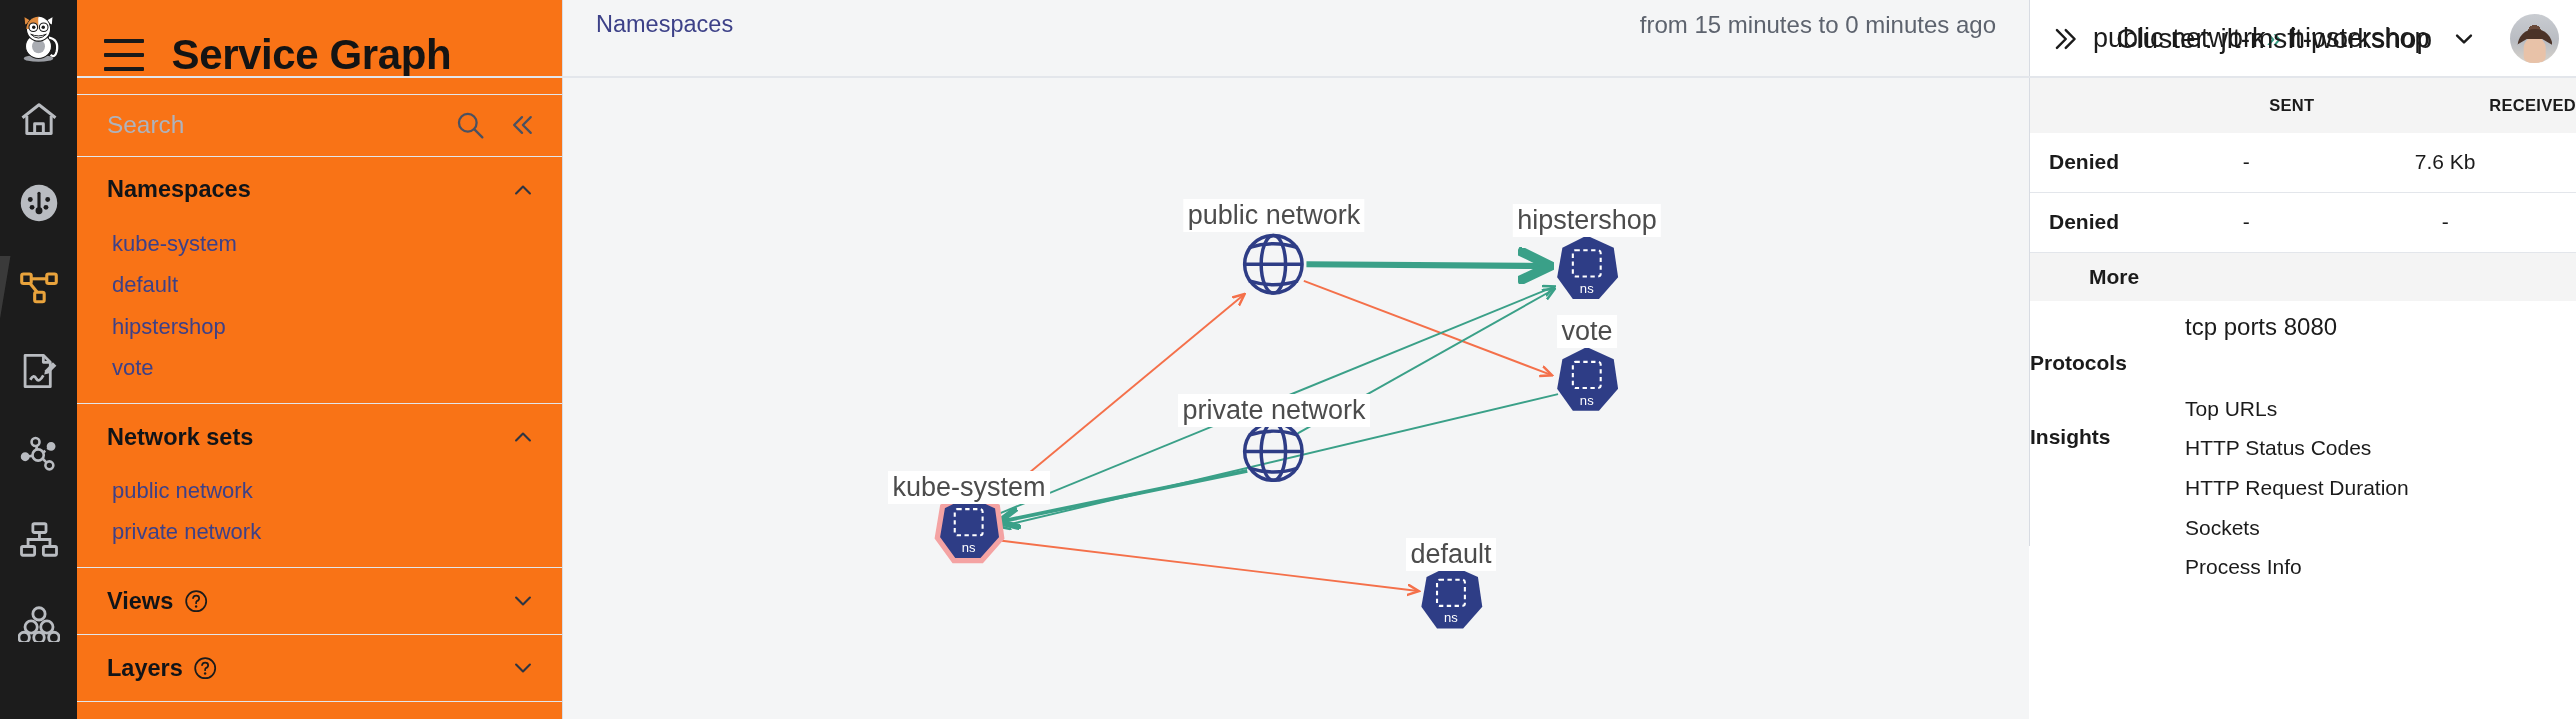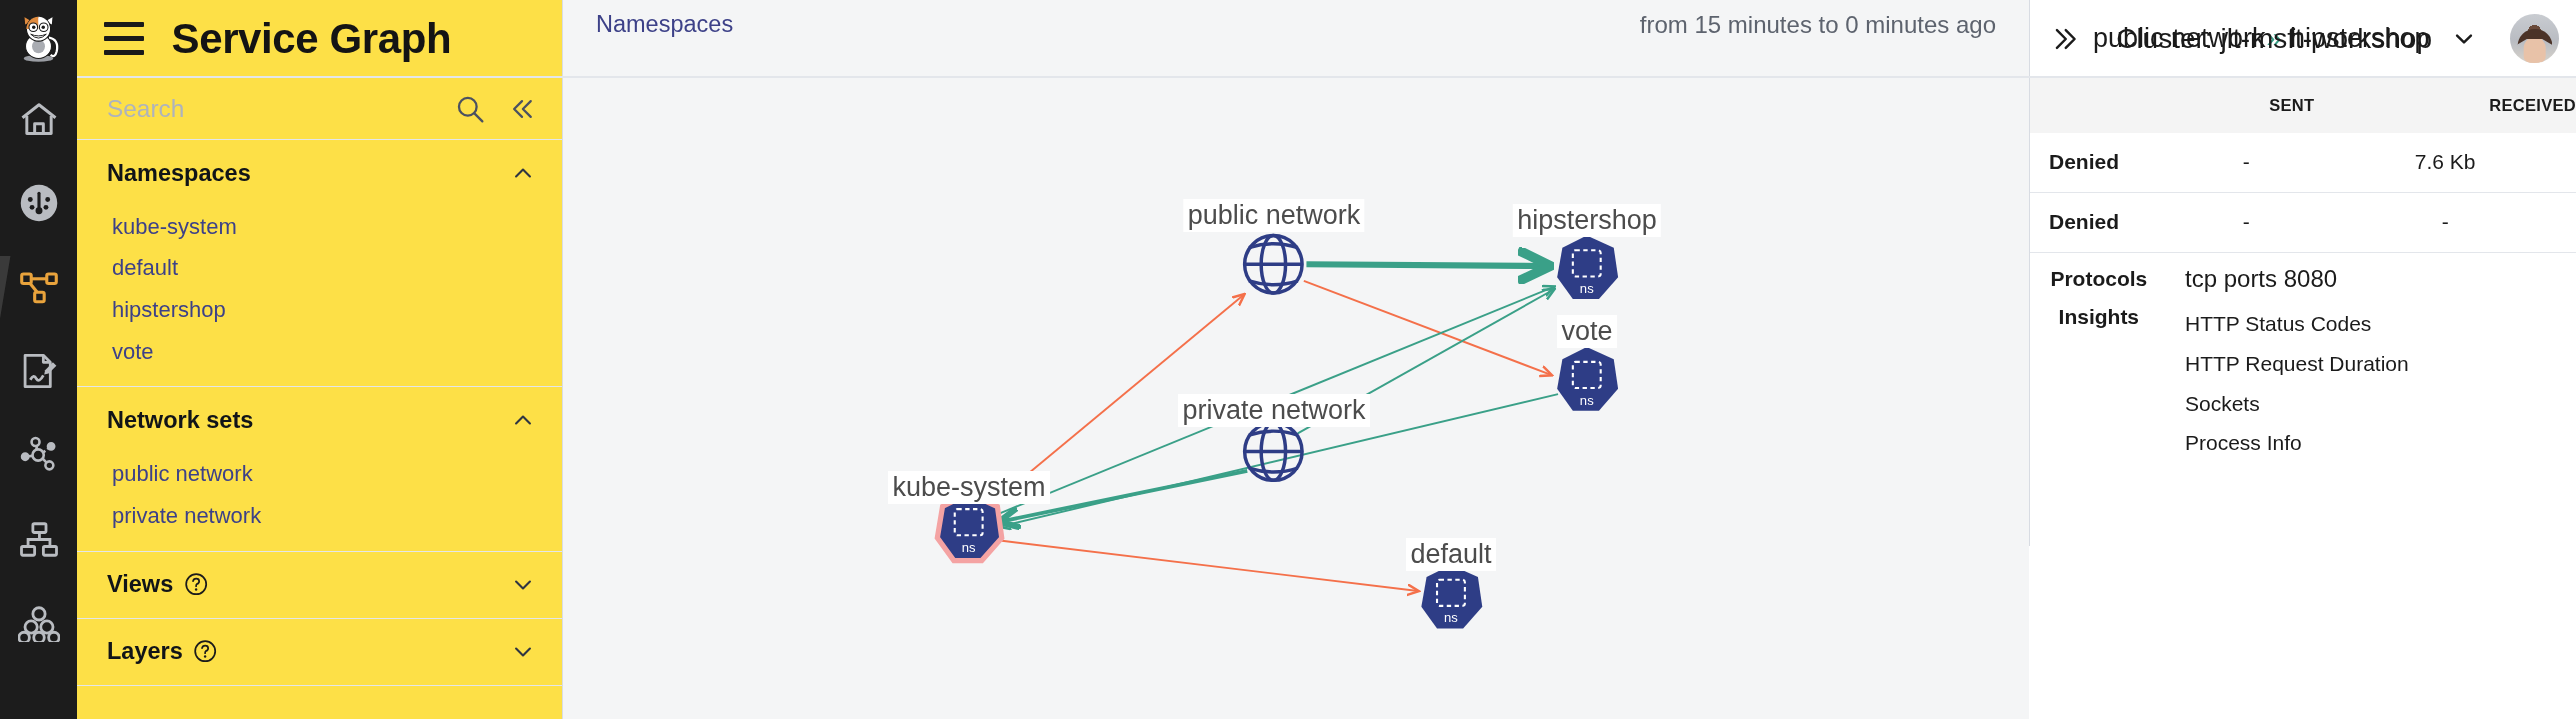--- a/index.html
+++ b/index.html
@@ -27,23 +27,23 @@
   .rail-item.active::before {
     content: ""; position: absolute; left: 0; top: 10.5px;
     width: 10.5px; height: 63px; background: #3a3a3a;
     clip-path: polygon(0 0, 100% 0, 0 100%);
   }
   .rail-item svg { display: block; }
 
   
   .sidebar {
     width: 486px; flex: 0 0 486px; height: 719px;
-    background: #fde047;
+    background: #f97316;
     border-right: 0.9px solid #d8dce3;
-    display: flex; flex-direction: column;
+    display: flex; flex-direction: column; justify-content: center;
   }
   .sidebar-top { height: 77px; flex: 0 0 77px; display: flex; align-items: center; padding: 0 0 0 21px; }
   .hamburger { width: 51px; height: 51px; display:flex; align-items:center; justify-content:center; cursor: pointer; }
   .hamburger span { display:block; width: 40px; height: 4.4px; background: #1a1a1a; border-radius:0.9px; }
   .hamburger .bars { display:flex; flex-direction:column; gap: 9.6px; }
   .app-title {
     font-size: 42px; font-weight: 700; color: #141414;
     letter-spacing: -0.4px; margin-left: 22.6px; white-space: nowrap;
   }
 
@@ -122,22 +122,22 @@
   }
   .metrics-table td.rowlabel {
     font-weight: 700; text-align: left; padding-left: 19px;
   }
   .more-bar {
     background: #f4f4f4; font-size: 21px; font-weight: 700;
     color: #1b1b1b; padding: 12.2px 0 12.2px 59px;
   }
   .kv { display: flex; padding: 14px 0 0 0; }
   .kv-key {
-    width: 155px; flex: 0 0 155px; text-align: center;
-    font-size: 21px; font-weight: 700; color: #1b1b1b; padding-right: 17.4px;
+    width: 155px; flex: 0 0 155px; text-align: left;
+    font-size: 21px; font-weight: 700; color: #1b1b1b; padding-right: 17.4px; margin-top: 36px;
   }
   .kv-val { font-size: 24px; color: #1b1b1b; line-height: 1.0; }
   .insight-link { display: block; font-size: 21px; color: #1b1b1b; padding: 7.8px 0; cursor: pointer; }
 
   
   .topstrip {
     position: absolute; top: 0; right: 0; height: 77px;
     display: flex; align-items: center; padding-right: 17px; z-index: 10;
   }
   .cluster-sel { display:flex; align-items:center; cursor:pointer; }
@@ -497,29 +497,31 @@
           <td>7.6 Kb</td>
         </tr>
         <tr>
           <td class="rowlabel">Denied</td>
           <td>-</td>
           <td>-</td>
         </tr>
       </tbody>
     </table>
 
+    <div class="more-bar">More</div>
 
     <div class="kv">
       <div class="kv-key">Protocols</div>
       <div class="kv-val">tcp ports 8080</div>
     </div>
 
     <div class="kv">
       <div class="kv-key">Insights</div>
       <div>
+        <span class="insight-link">Top URLs</span>
         <span class="insight-link">HTTP Status Codes</span>
         <span class="insight-link">HTTP Request Duration</span>
         <span class="insight-link">Sockets</span>
         <span class="insight-link">Process Info</span>
       </div>
     </div>
   </div>
 
   <div class="header-divider"></div>
   <div class="topstrip">

